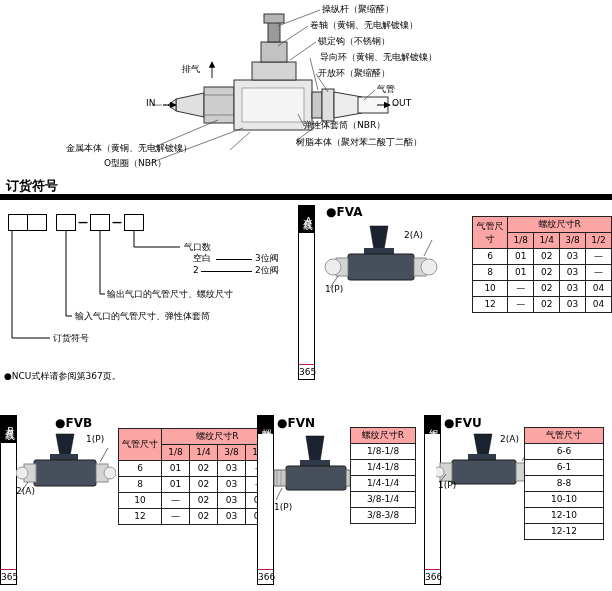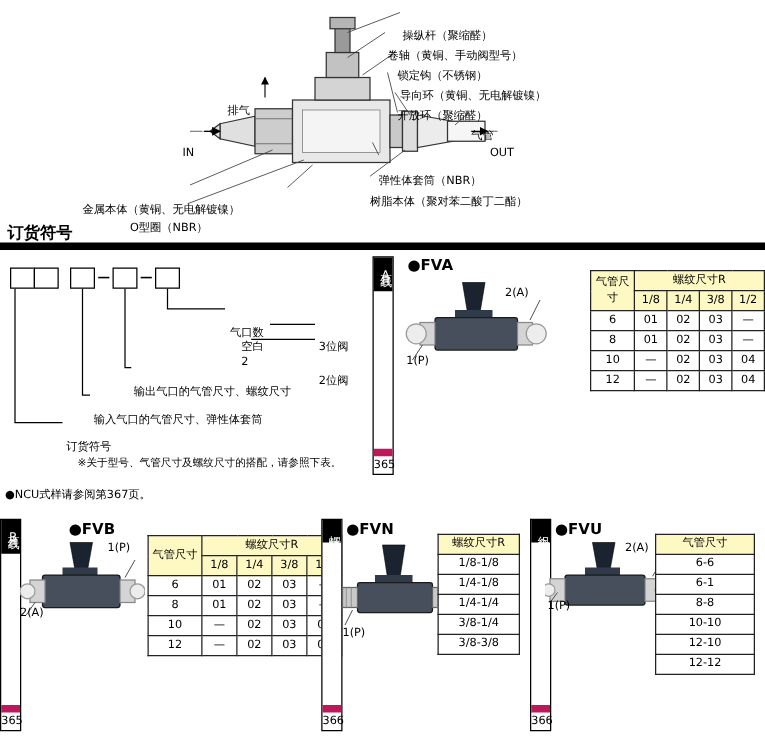--- a/index.html
+++ b/index.html
@@ -1,35 +1,35 @@
 <!DOCTYPE html>
 <html><head>
 <meta charset="utf-8">
 <style>
   html,body{margin:0;padding:0;background:#fff;}
   .page{position:relative;width:612px;height:591px;background:#fff;overflow:hidden;
         font-family:"DejaVu Sans","Liberation Sans",sans-serif;color:#000;}
-  .lbl{position:absolute;font-size:9px;line-height:1.15;white-space:nowrap;margin-top:20px;}
+  .lbl{position:absolute;font-size:9px;line-height:1.15;white-space:nowrap;}
   .lbl-sm{font-size:8.5px;}
   .sec-title{position:absolute;font-size:13px;font-weight:bold;}
   .bar{position:absolute;background:#000;}
   .obox{position:absolute;width:20px;height:17px;border:1.5px solid #000;box-sizing:border-box;background:#fff;}
   .dash{position:absolute;font-size:10px;font-weight:bold;}
   .pname{position:absolute;font-size:12px;font-weight:bold;white-space:nowrap;}
   .port{position:absolute;font-size:9px;white-space:nowrap;}
   .strip{position:absolute;width:17px;border:1px solid #000;box-sizing:border-box;background:#fff;
          display:flex;flex-direction:column;}
   .strip .tab{background:#000;color:#fff;font-size:9.5px;text-align:center;padding:5px 0;
               writing-mode:vertical-rl;text-orientation:upright;letter-spacing:2px;width:100%;box-sizing:border-box;}
   .strip .fill{flex:1;}
-  .strip .pg{border-top:6px solid #be185d;font-size:9px;text-align:center;padding:2px 0;}
+  .strip .pg{border-top:1px solid #be185d;font-size:9px;text-align:center;padding:2px 0;}
   table.st{position:absolute;border-collapse:collapse;background:#fff;}
   table.st th,table.st td{border:1px solid #222;font-size:9px;font-weight:normal;
                           text-align:center;padding:1px 3px;line-height:1.35;height:13px;}
-  table.st th{background:#fef9c3;}
+  table.st th{background:#fca5a5;}
   .optline{position:absolute;height:1px;background:#000;}
   svg{display:block;}
   .abs{position:absolute;}
 </style>
 </head>
 <body>
 
 <div class="page">
 
   <svg class="abs" style="left:0;top:0" width="612" height="178">
@@ -64,21 +64,21 @@
     <line x1="316" y1="74" x2="328" y2="92" stroke="#444" stroke-width="0.7"></line>
     <line x1="375" y1="90" x2="364" y2="100" stroke="#444" stroke-width="0.7"></line>
     <line x1="303" y1="124" x2="298" y2="114" stroke="#444" stroke-width="0.7"></line>
     <line x1="296" y1="141" x2="324" y2="120" stroke="#444" stroke-width="0.7"></line>
     <line x1="152" y1="148" x2="218" y2="120" stroke="#444" stroke-width="0.7"></line>
     <line x1="230" y1="150" x2="250" y2="132" stroke="#444" stroke-width="0.7"></line>
     <line x1="150" y1="163" x2="243" y2="128" stroke="#444" stroke-width="0.7"></line>
   </svg>
 
   <span class="lbl" style="left:322px;top:4px">操纵杆（聚缩醛）</span>
-  <span class="lbl" style="left:310px;top:20px">卷轴（黄铜、手动阀型号）</span>
+  <span class="lbl" style="left:310px;top:20px">卷轴（黄铜、无电解镀镍）</span>
   <span class="lbl" style="left:318px;top:36px">锁定钩（不锈钢）</span>
   <span class="lbl" style="left:320px;top:52px">导向环（黄铜、无电解镀镍）</span>
   <span class="lbl" style="left:318px;top:68px">开放环（聚缩醛）</span>
   <span class="lbl" style="left:377px;top:84px">气管</span>
   <span class="lbl" style="left:182px;top:64px">排气</span>
   <span class="lbl" style="left:146px;top:98px">IN</span>
   <span class="lbl" style="left:392px;top:98px">OUT</span>
   <span class="lbl" style="left:303px;top:120px">弹性体套筒（NBR）</span>
   <span class="lbl" style="left:296px;top:137px">树脂本体（聚对苯二酸丁二酯）</span>
   <span class="lbl" style="left:66px;top:143px">金属本体（黄铜、无电解镀镍）</span>
@@ -101,26 +101,25 @@
     <polyline points="66,21 66,106 72,106" fill="none" stroke="#000" stroke-width="1"></polyline>
     <polyline points="12,21 12,128 50,128" fill="none" stroke="#000" stroke-width="1"></polyline>
   </svg>
 
   <span class="lbl" style="left:184px;top:242px">气口数</span>
   <span class="lbl" style="left:193px;top:253px">空白</span>
   <div class="optline" style="left:216px;top:259px;width:36px"></div>
   <span class="lbl" style="left:255px;top:253px">3位阀</span>
   <span class="lbl" style="left:193px;top:265px">2</span>
   <div class="optline" style="left:201px;top:271px;width:51px"></div>
-  <span class="lbl" style="left:255px;top:280px">2位阀</span>
+  <span class="lbl" style="left:255px;top:265px">2位阀</span>
 
   <span class="lbl" style="left:107px;top:289px">输出气口的气管尺寸、螺纹尺寸</span>
   <span class="lbl" style="left:75px;top:311px">输入气口的气管尺寸、弹性体套筒</span>
   <span class="lbl" style="left:53px;top:333px">订货符号</span>
-  <span class="lbl lbl-sm" style="left:62px;top:347px">※关于型号、气管尺寸及螺纹尺寸的搭配，请参照下表。</span>
   <span class="lbl" style="left:4px;top:371px">●NCU式样请参阅第367页。</span>
 
   <div class="strip" style="left:298px;top:205px;height:175px">
     <div class="tab">直线A</div>
     <div class="fill"></div>
     <div class="pg">365</div>
   </div>
   <div class="pname" style="left:326px;top:205px">●FVA</div>
 
   <svg class="abs" style="left:324px;top:222px" width="114" height="80">

